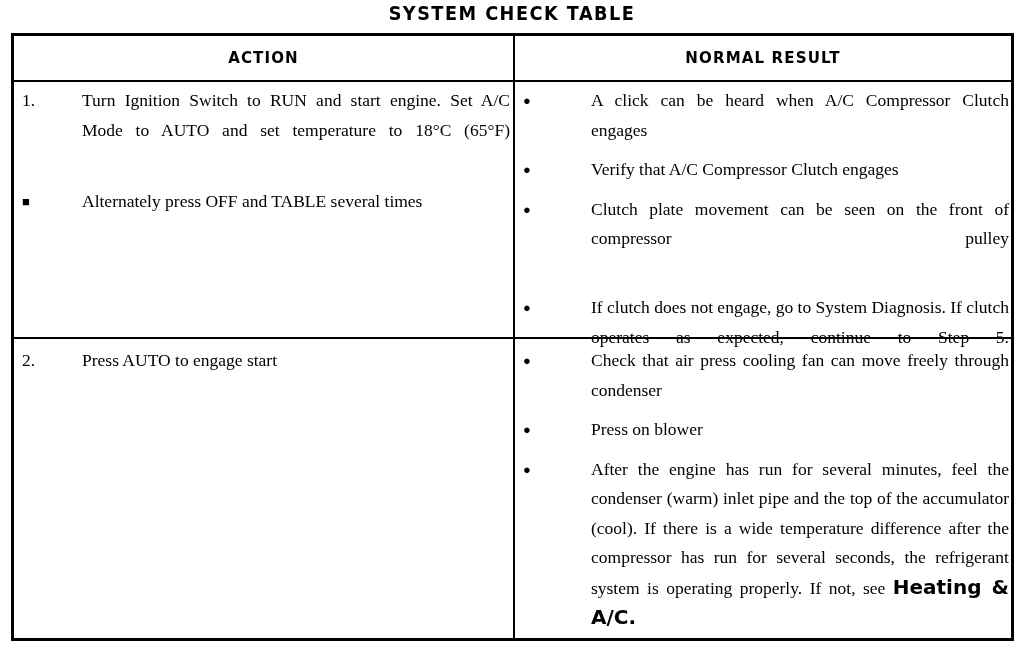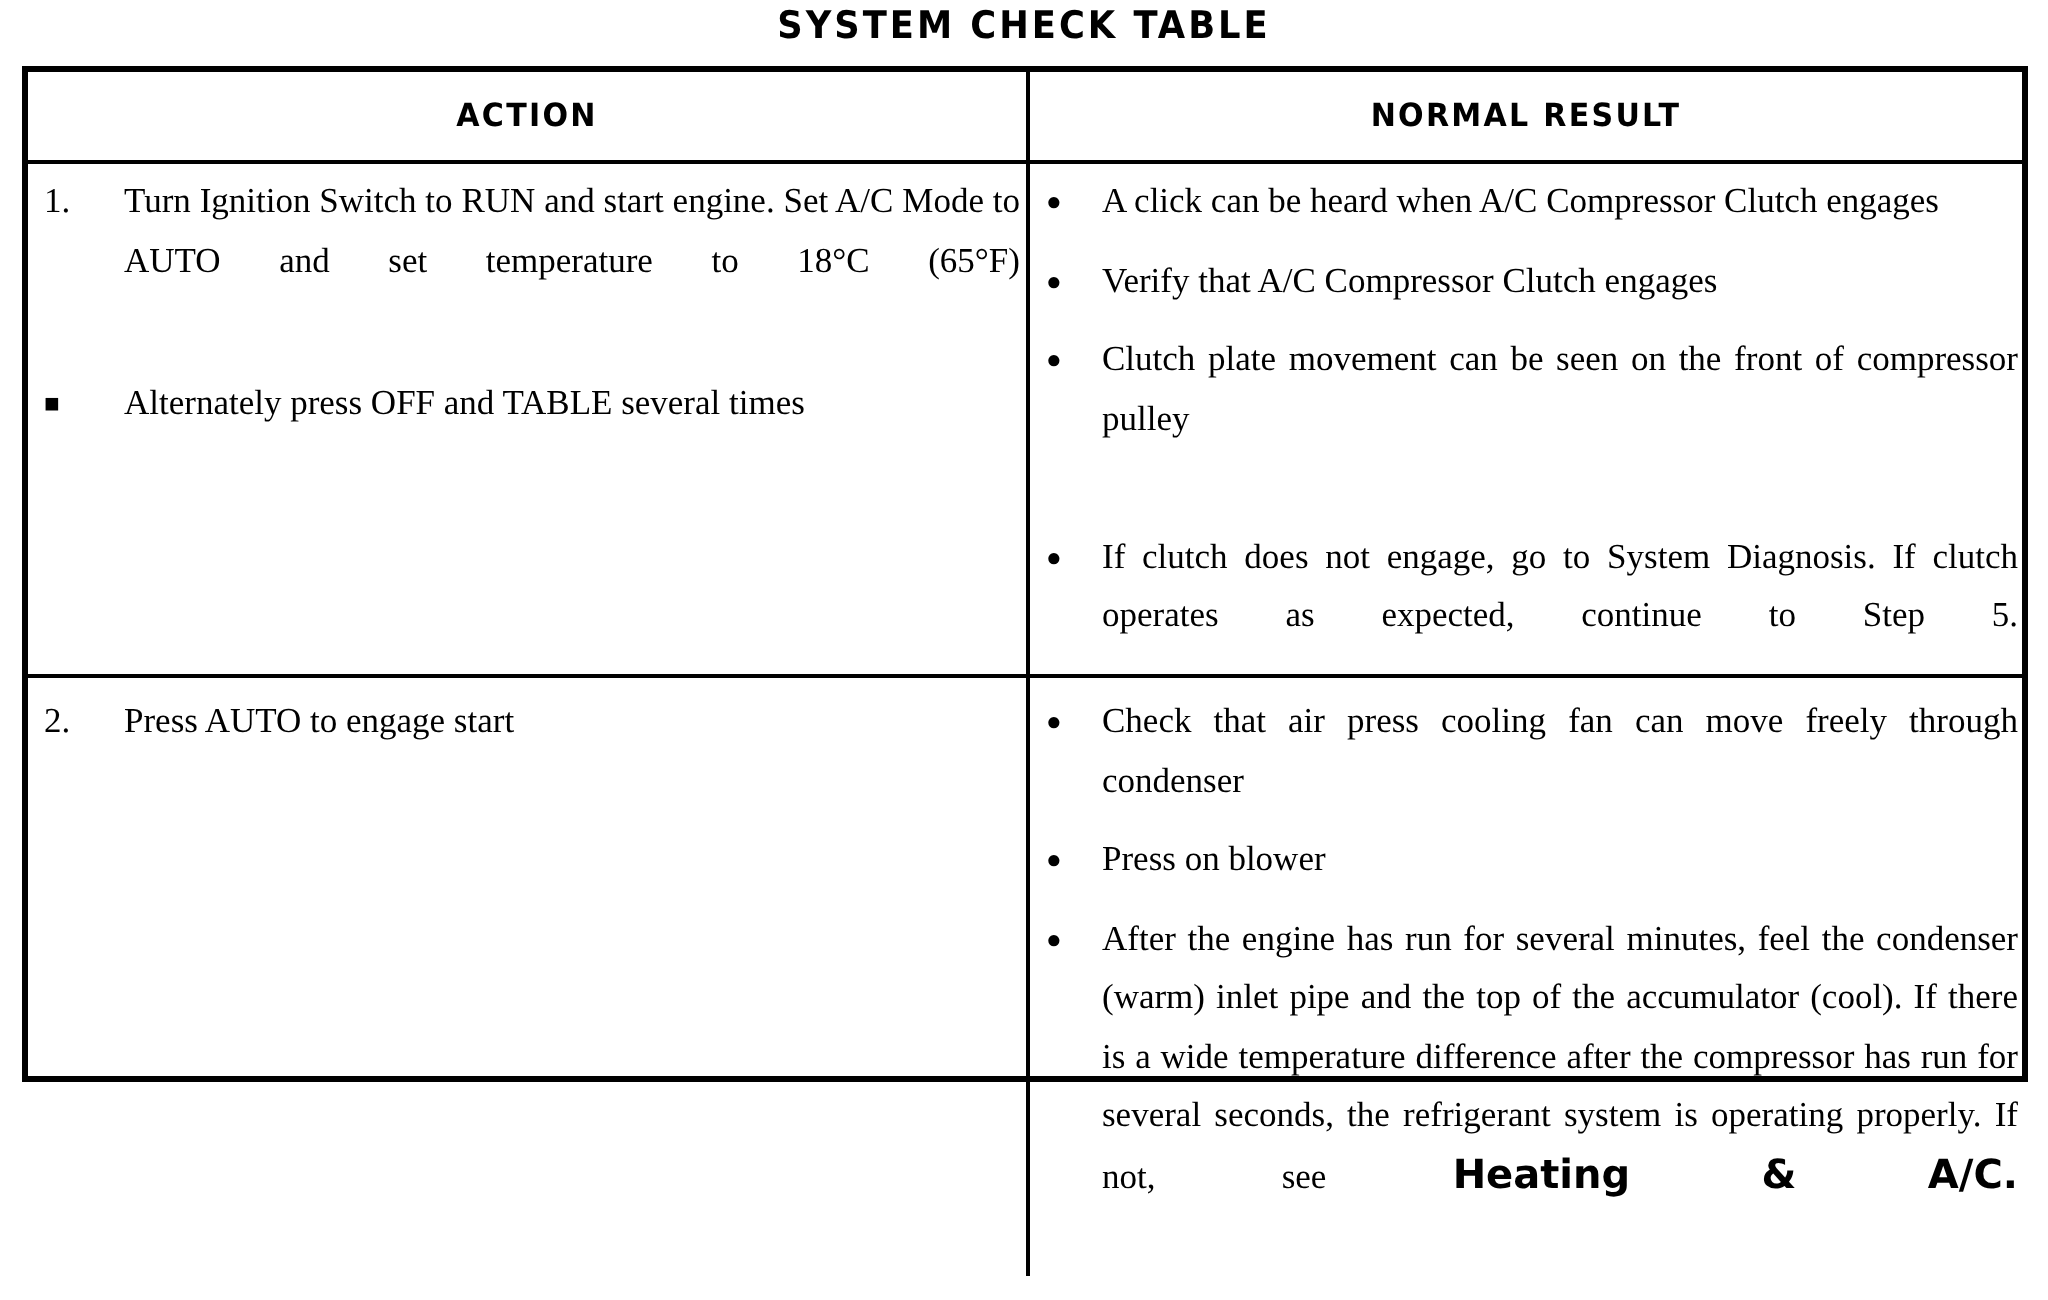--- a/index.html
+++ b/index.html
@@ -32,21 +32,21 @@
     transform: scaleX(0.93);
     transform-origin: center top;
   }
 
   
   .table-frame {
     position: absolute;
     left: 11px;
     top: 33px;
     width: 1003px;
-    height: 508px;
+    height: 608px;
     border: 3px solid #000;
     box-sizing: border-box;
   }
   .col-divider {
     position: absolute;
     left: 499px;
     top: 0;
     width: 2px;
     height: 602px;
     background: #000;
@@ -108,37 +108,37 @@
     left: 0;
     top: 0;
     width: 44px;
     font-size: 17.5px;
     line-height: 29.5px;
   }
   .item .marker.bullet {
     font-size: 13px;
   }
   .item .body {
-    margin-left: 40px;
+    margin-left: 60px;
     display: block;
   }
   .item .body::after {
     content: "";
     display: inline-block;
     width: 100%;
   }
 
   
   .cell-r1-result .item + .item,
   .cell-r2-result .item + .item { margin-top: 10px; }
 
   .cell-r1-result .item .marker,
   .cell-r2-result .item .marker { width: 40px; }
   .cell-r1-result .item .body,
-  .cell-r2-result .item .body { margin-left: 28px; }
+  .cell-r2-result .item .body { margin-left: 68px; }
 
   .nohyph .body::after { display: none; }
 
   b.sans {
     font-family: "DejaVu Sans", "Liberation Sans", sans-serif;
     font-weight: bold;
     font-size: 20px;
   }
 </style>
 </head>

